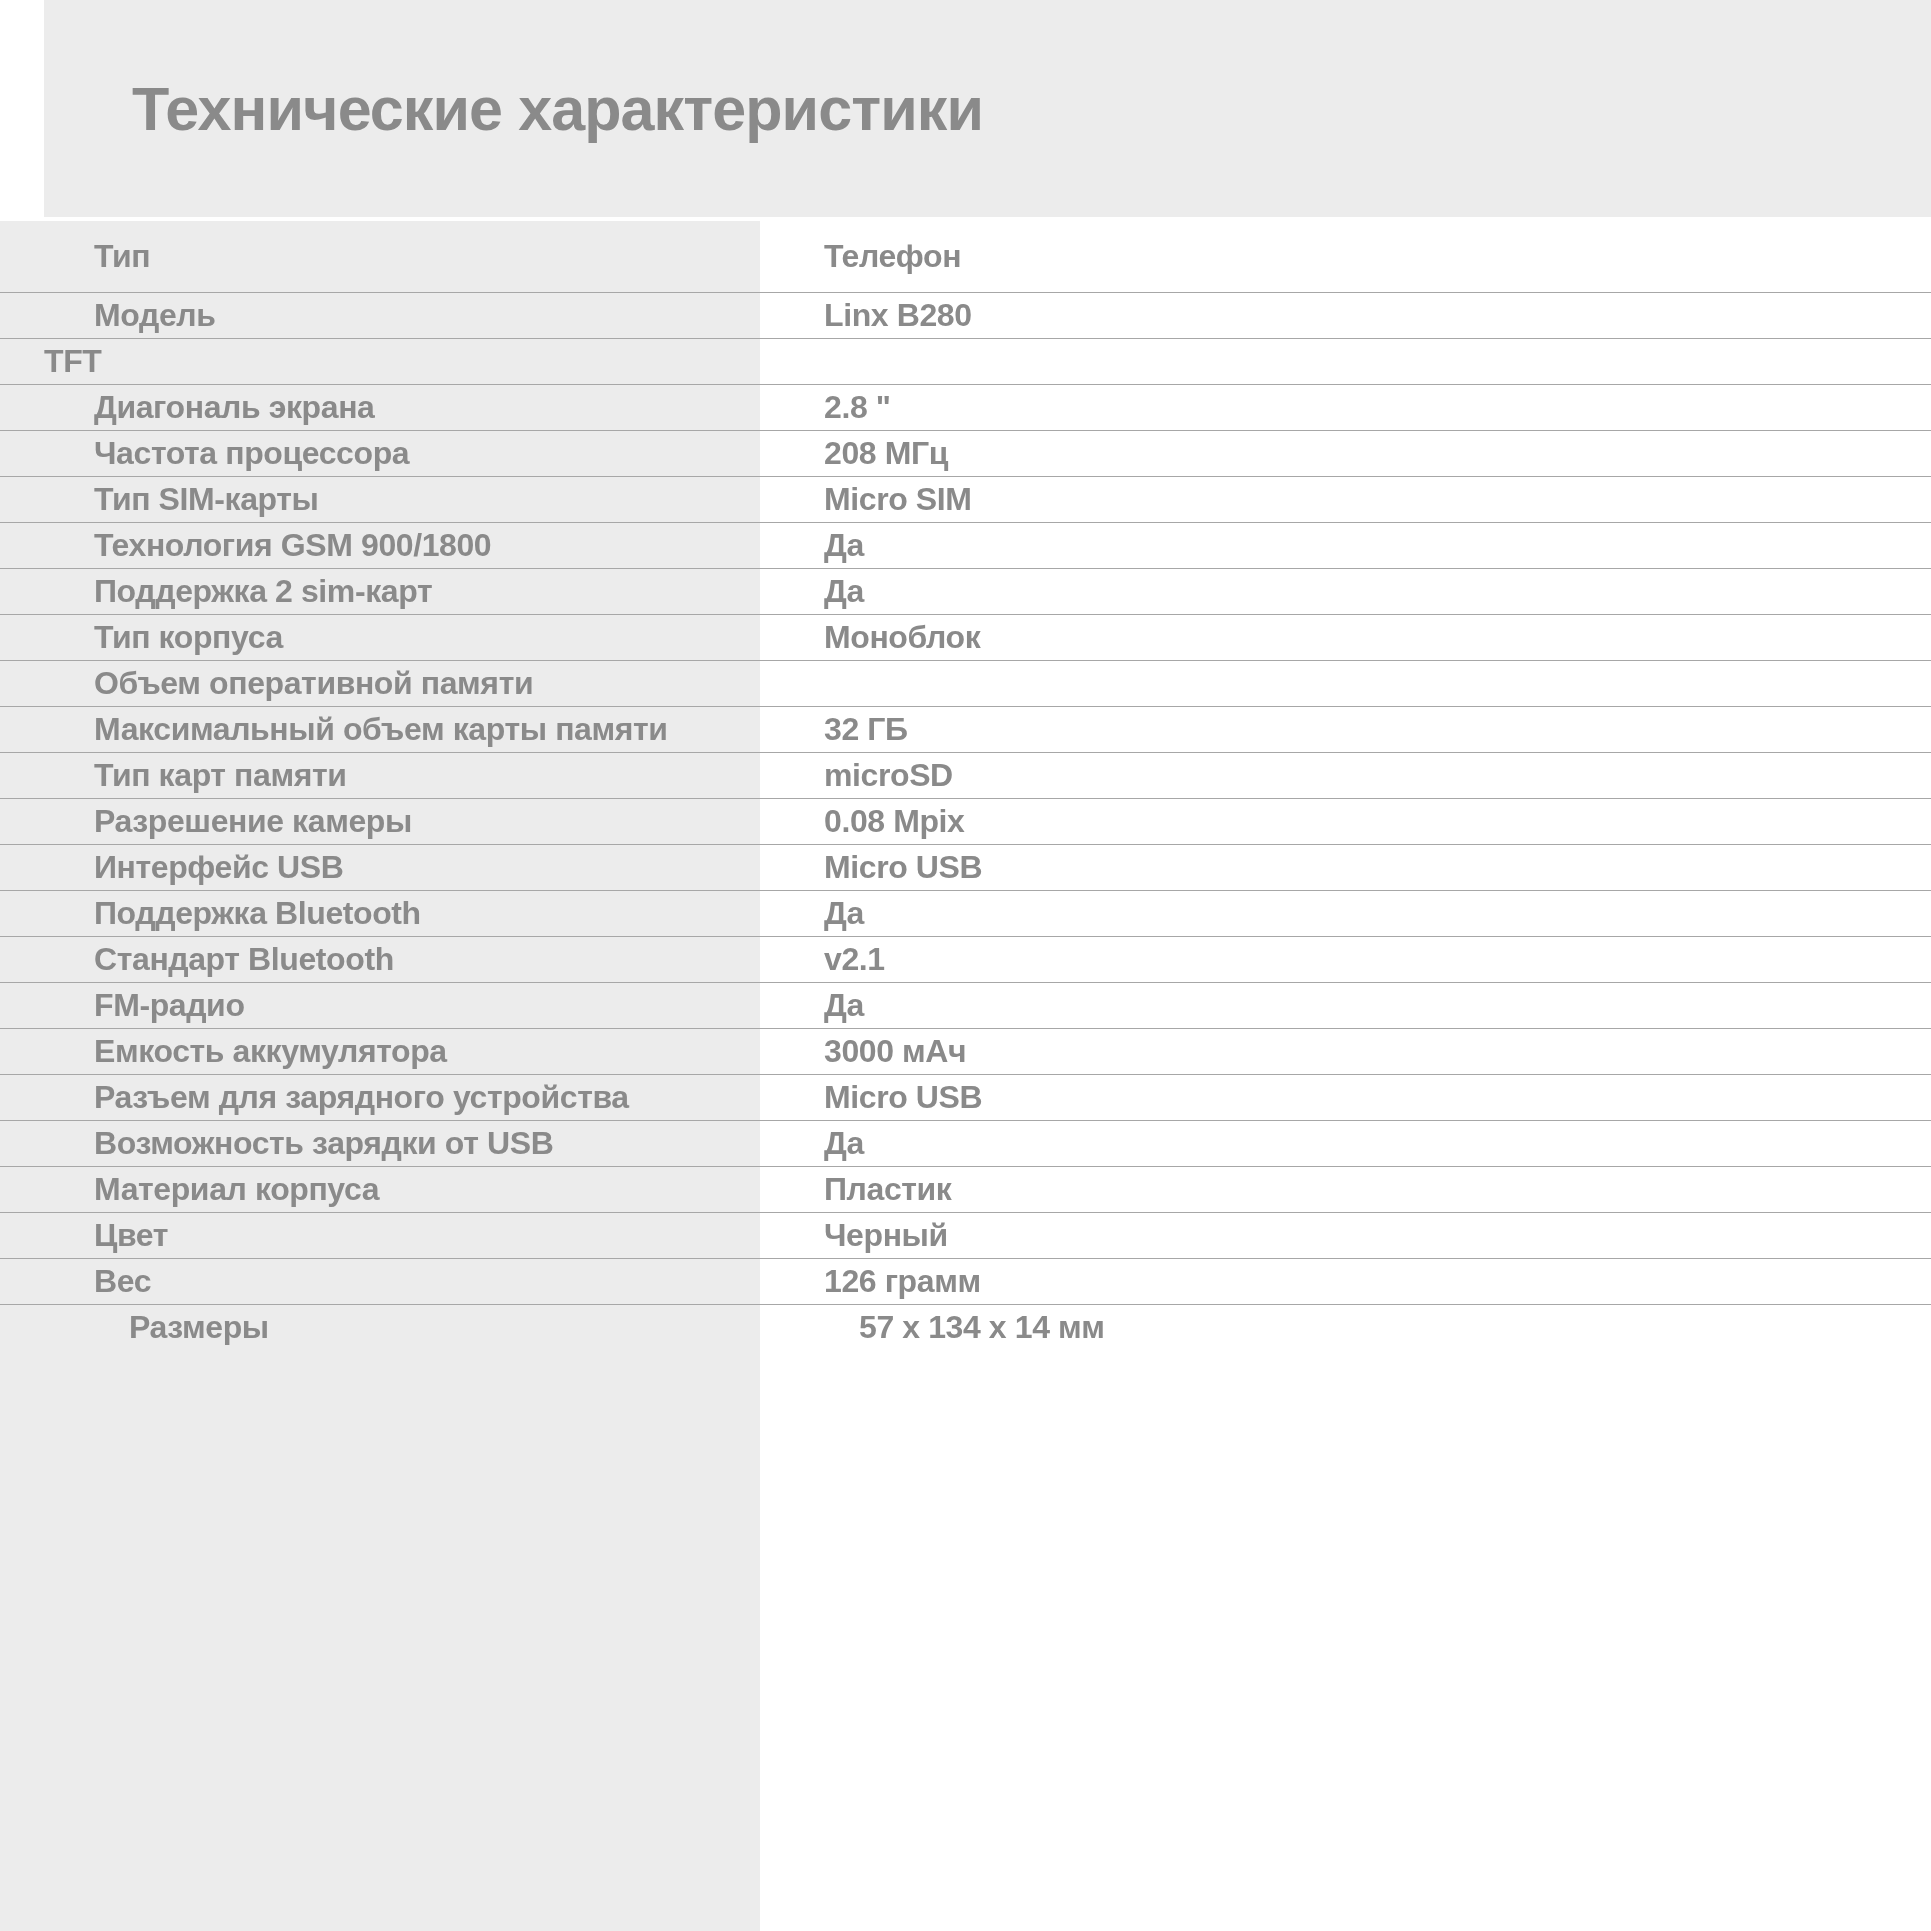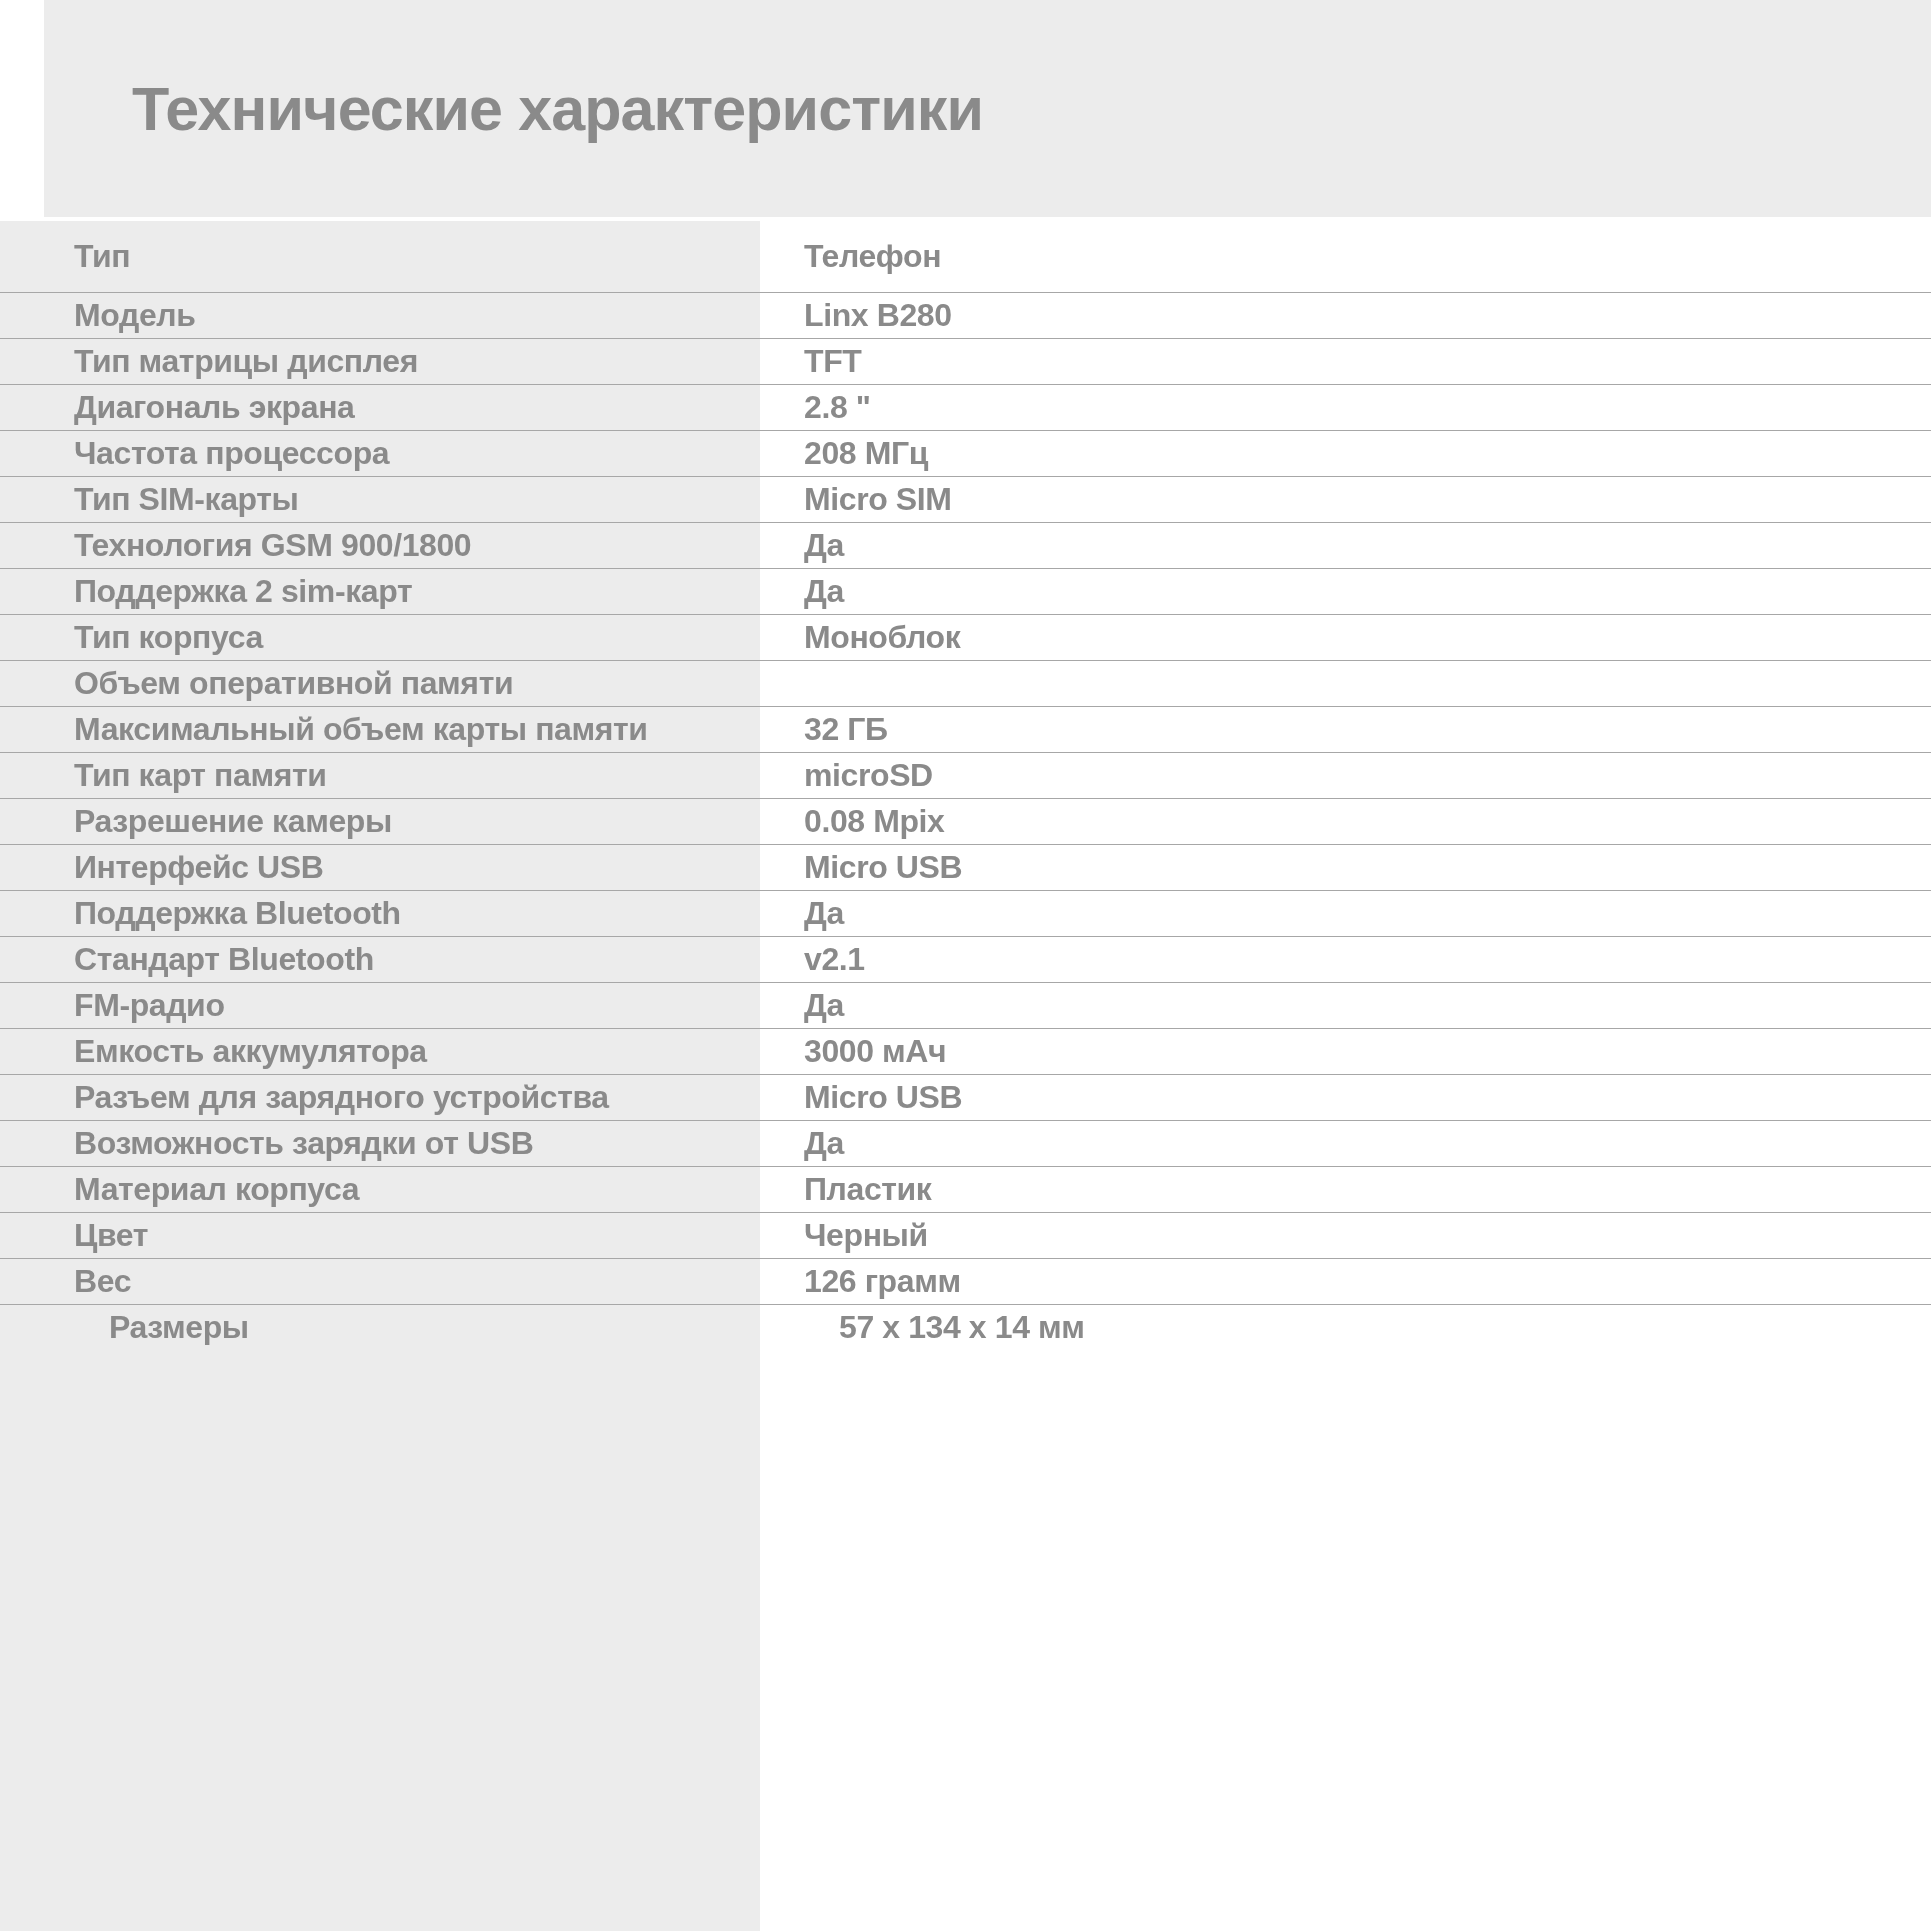--- a/index.html
+++ b/index.html
@@ -49,20 +49,21 @@
     font-weight:700;
     letter-spacing:-0.4px;
     color:var(--text);
     white-space:nowrap;
     overflow:hidden;
   }
   .cell.label{
     width:var(--label-col-w);
     padding-left:74px;
     padding-right:8.8px;
+    margin-left:20px;
   }
   .cell.value{
     flex:1;
     padding-left:44px;
   }
 </style>
 </head>
 <body>
 
 <div class="header">
@@ -74,21 +75,20 @@
 <div class="table">
     <div class="row first">
       <div class="cell label">Тип</div>
       <div class="cell value">Телефон</div>
     </div>
     <div class="row">
       <div class="cell label">Модель</div>
       <div class="cell value">Linx B280</div>
     </div>
     <div class="row">
-      <div class="cell label">Тип матрицы дисплея</div>
       <div class="cell value">TFT</div>
     </div>
     <div class="row">
       <div class="cell label">Диагональ экрана</div>
       <div class="cell value">2.8 "</div>
     </div>
     <div class="row">
       <div class="cell label">Частота процессора</div>
       <div class="cell value">208 МГц</div>
     </div>

